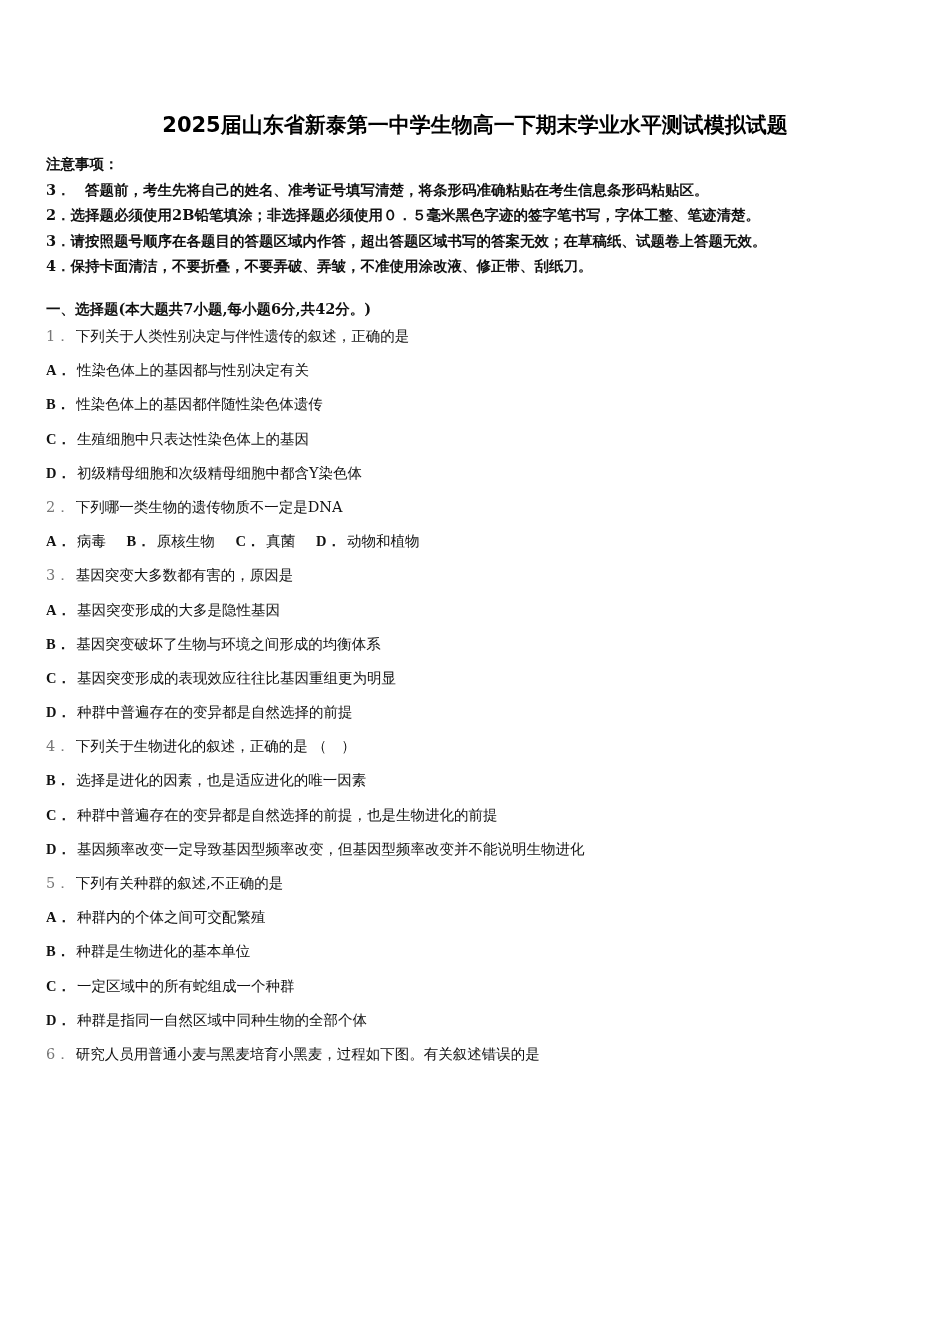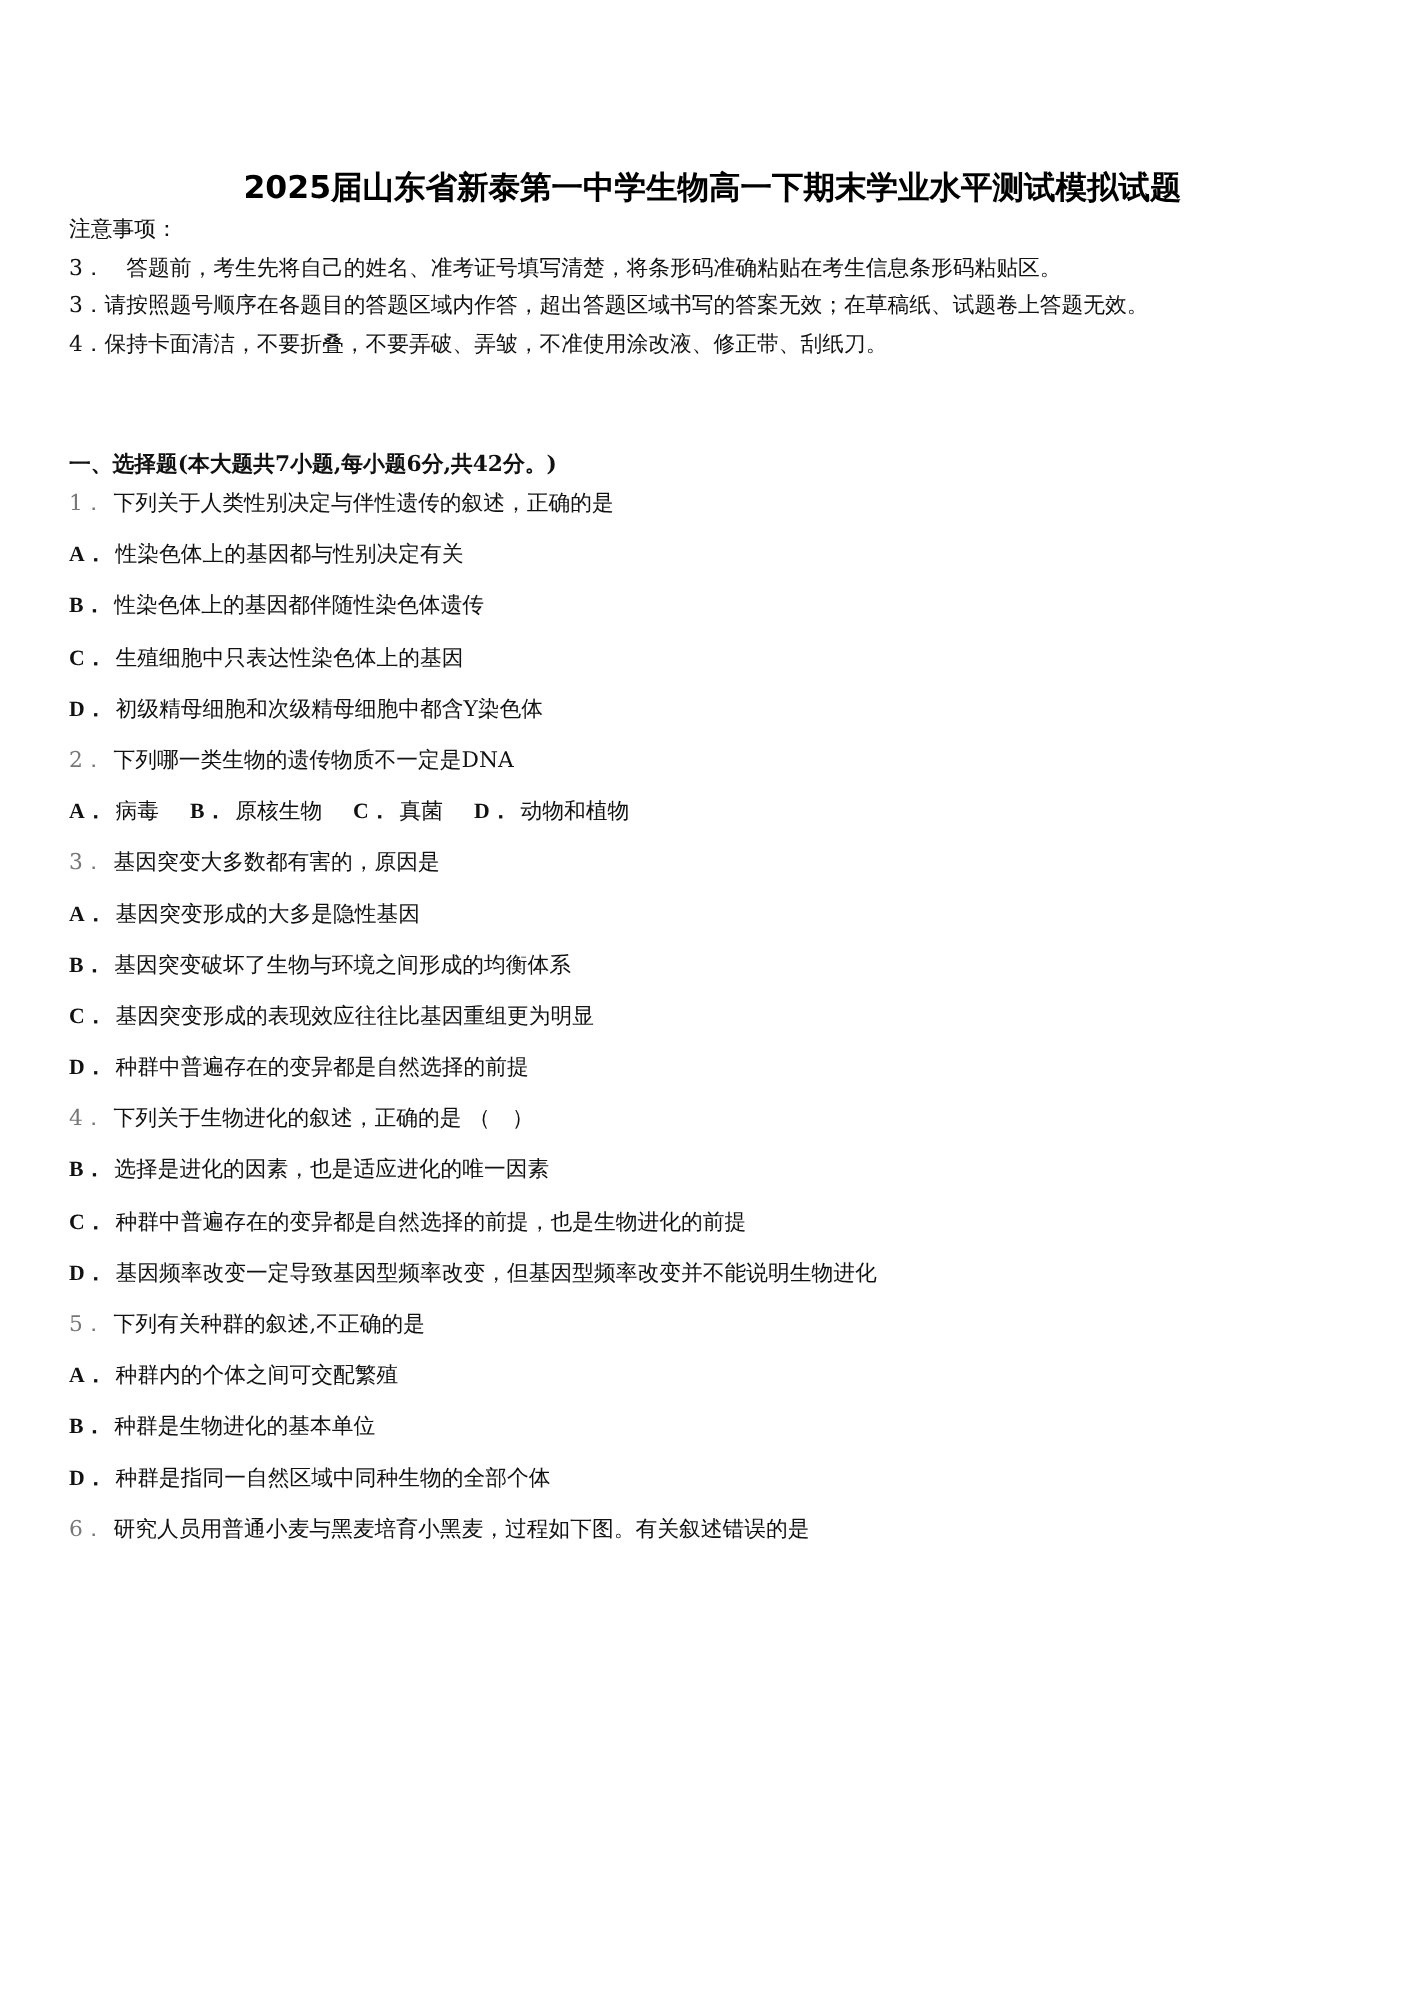--- a/index.html
+++ b/index.html
@@ -7,40 +7,41 @@
       width: 950px; height: 1344px; position: relative; overflow: hidden;
       font-family: "DejaVu Serif", "Liberation Serif", serif;
       color: #111111;
     }
     .page { position: absolute; left: 0; top: 0; width: 811px; height: 1344px; }
     .title {
       position: absolute; top: 111px; left: 0; width: 950px; text-align: center;
       font-family: "DejaVu Sans", "Liberation Sans", sans-serif;
       font-weight: bold; font-size: 21px; letter-spacing: 0px; color: #000;
     }
-    .notice { position: absolute; left: 46px; top: 141px; width: 880px; }
+    .notice { position: absolute; left: 46px; top: 151px; width: 880px; font-weight: bold; }
     .notice .line { font-size: 14.5px; line-height: 25.5px; white-space: nowrap; }
     .section { position: absolute; left: 46px; top: 300px; font-size: 14.5px; white-space: nowrap; font-weight: bold; }
     .questions { position: absolute; left: 46px; top: 324px; width: 880px; }
     .row { font-size: 14.5px; height: 34.2px; line-height: 24px; white-space: nowrap; }
     .qnum { color: #777777; margin-right: 6px; }
     .opt-letter { font-weight: bold; font-family: "Liberation Serif", "DejaVu Serif", serif; margin-right: 6px; }
     .inline-opt { margin-right: 16px; text-align: center; }
     .inline-opt .opt-letter { margin-right: 6px; }
   </style>
 </head>
 <body>
 
 <div class="page">
 
   <div class="title">2025届山东省新泰第一中学生物高一下期末学业水平测试模拟试题</div>
 
   <div class="notice">
     <div class="line">注意事项：</div>
     <div class="line">3．　答题前，考生先将自己的姓名、准考证号填写清楚，将条形码准确粘贴在考生信息条形码粘贴区。</div>
+    <div class="line">2．选择题必须使用2B铅笔填涂；非选择题必须使用０．５毫米黑色字迹的签字笔书写，字体工整、笔迹清楚。</div>
     <div class="line">3．请按照题号顺序在各题目的答题区域内作答，超出答题区域书写的答案无效；在草稿纸、试题卷上答题无效。</div>
     <div class="line">4．保持卡面清洁，不要折叠，不要弄破、弄皱，不准使用涂改液、修正带、刮纸刀。</div>
   </div>
 
   <div class="section">一、选择题(本大题共7小题,每小题6分,共42分。)</div>
 
   <div class="questions">
 
     <div class="row">
       <span class="qnum">1．</span><span>下列关于人类性别决定与伴性遗传的叙述，正确的是</span>
@@ -73,20 +74,21 @@
     </div>
     <div class="row"><span class="opt-letter">B．</span><span>选择是进化的因素，也是适应进化的唯一因素</span></div>
     <div class="row"><span class="opt-letter">C．</span><span>种群中普遍存在的变异都是自然选择的前提，也是生物进化的前提</span></div>
     <div class="row"><span class="opt-letter">D．</span><span>基因频率改变一定导致基因型频率改变，但基因型频率改变并不能说明生物进化</span></div>
 
     <div class="row">
       <span class="qnum">5．</span><span>下列有关种群的叙述,不正确的是</span>
     </div>
     <div class="row"><span class="opt-letter">A．</span><span>种群内的个体之间可交配繁殖</span></div>
     <div class="row"><span class="opt-letter">B．</span><span>种群是生物进化的基本单位</span></div>
+    <div class="row"><span class="opt-letter">C．</span><span>一定区域中的所有蛇组成一个种群</span></div>
     <div class="row"><span class="opt-letter">D．</span><span>种群是指同一自然区域中同种生物的全部个体</span></div>
 
     <div class="row">
       <span class="qnum">6．</span><span>研究人员用普通小麦与黑麦培育小黑麦，过程如下图。有关叙述错误的是</span>
     </div>
 
   </div>
 </div>
 
 </body></html>

